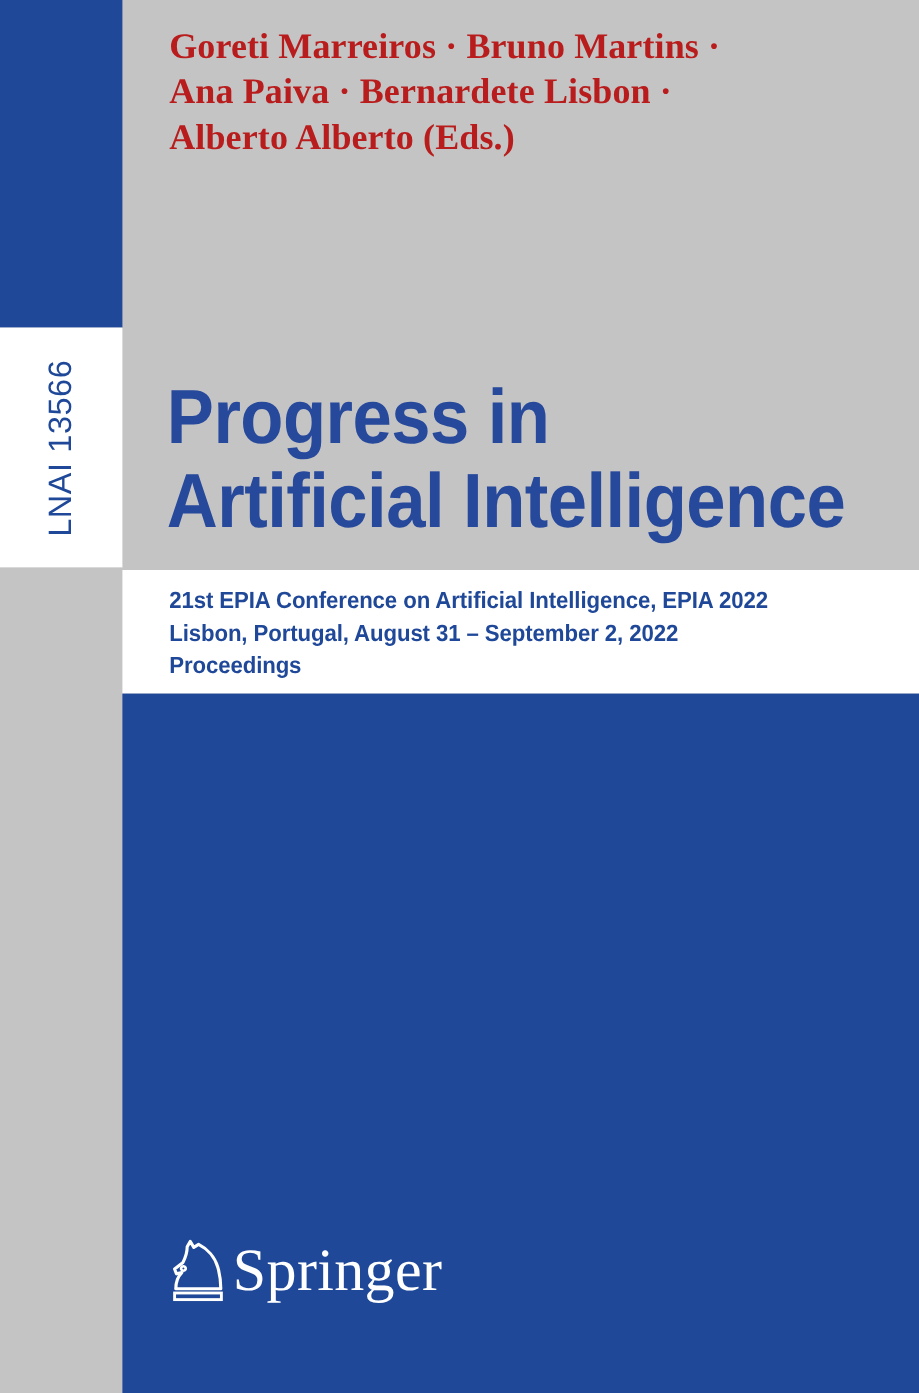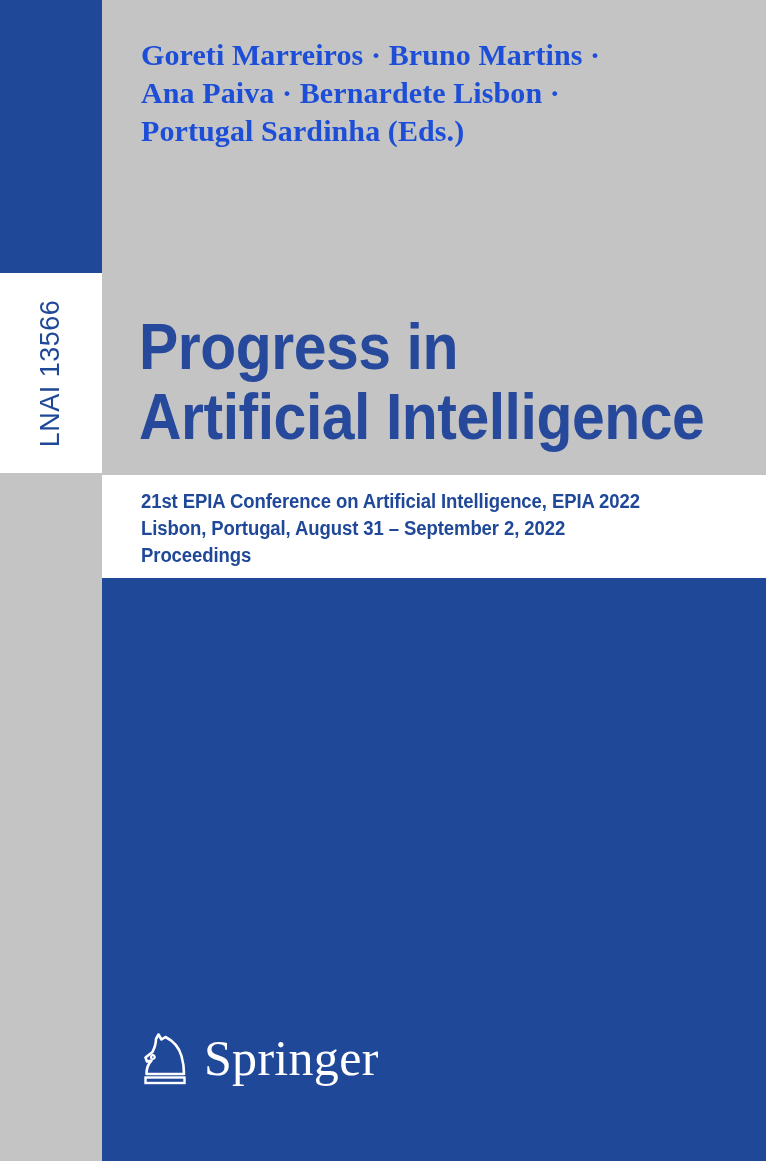--- a/index.html
+++ b/index.html
@@ -59,23 +59,23 @@
     font-family: "Liberation Sans", sans-serif;
     font-size: 27px;
     font-weight: 400;
     letter-spacing: 0.5px;
   }
 
   
   #editors {
     position: absolute;
     left: 141px;
-    top: 36px;
+    top: 20px;
     width: 600px;
-    color: #1d4ed8;
+    color: #b91c1c;
     font-family: "Liberation Serif", serif;
     font-size: 30px;
     font-weight: 700;
     line-height: 38px;
     letter-spacing: 0.1px;
   }
   #editors .eline { display: block; white-space: nowrap; }
 
   
   #title {
@@ -119,21 +119,21 @@
     height: 66px;
     display: flex;
     align-items: center;
   }
   #springer-mark {
     width: 58px;
     height: 62px;
     flex: 0 0 auto;
   }
   #springer-word {
-    margin-left: 10px;
+    margin-left: 0;
     color: #ffffff;
     font-family: "Liberation Serif", serif;
     font-size: 50px;
     font-weight: 400;
     letter-spacing: 0.3px;
     line-height: 1;
     padding-bottom: 6px;
   }
 </style>
 </head>
@@ -147,21 +147,21 @@
   <div class="block" id="subtitle-band"></div>
   <div class="block" id="bottom-blue"></div>
 
   <div id="spine-label">
     <span id="spine-label-text">LNAI 13566</span>
   </div>
 
   <div id="editors">
     <span class="eline">Goreti Marreiros · Bruno Martins ·</span>
     <span class="eline">Ana Paiva · Bernardete Lisbon ·</span>
-    <span class="eline">Portugal Sardinha (Eds.)</span>
+    <span class="eline">Alberto Alberto (Eds.)</span>
   </div>
 
   <div id="title">
     <span class="tline">Progress in</span>
     <span class="tline">Artificial Intelligence</span>
   </div>
 
   <div id="subtitle">
     <span class="sline">21st EPIA Conference on Artificial Intelligence, EPIA 2022</span>
     <span class="sline">Lisbon, Portugal, August 31 – September 2, 2022</span>

